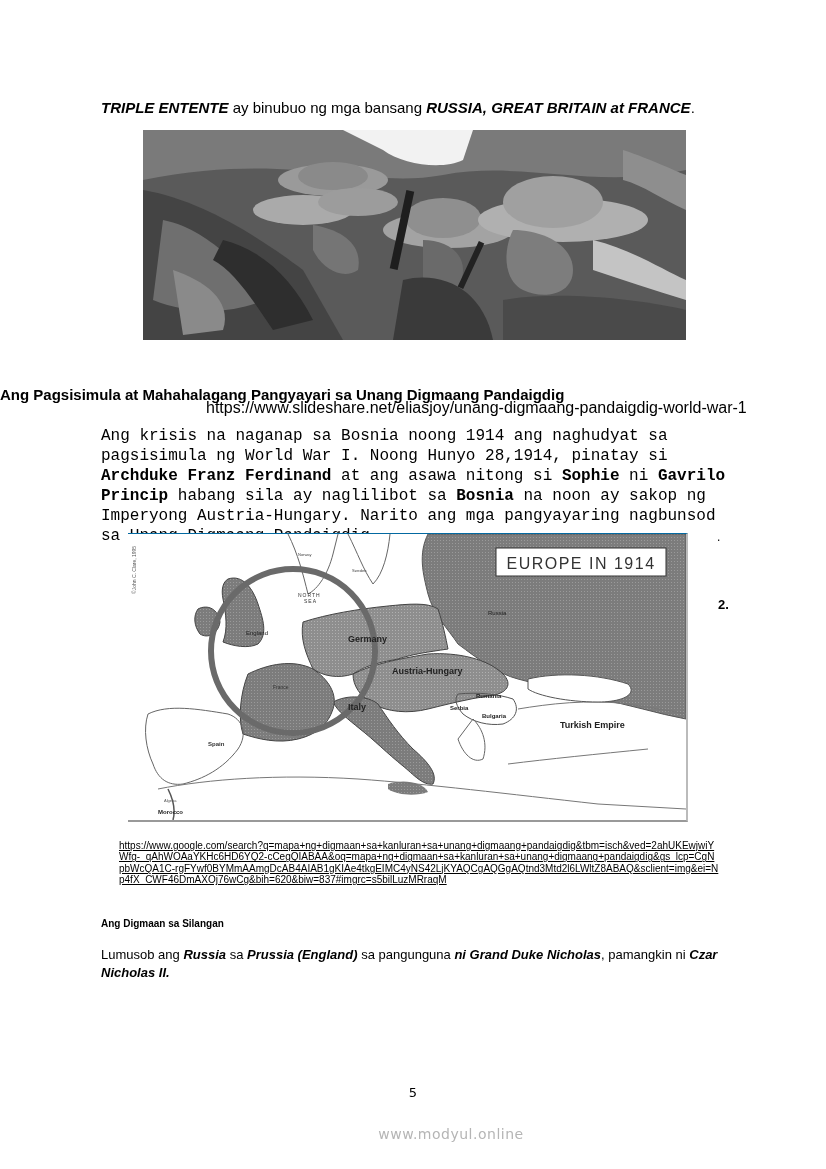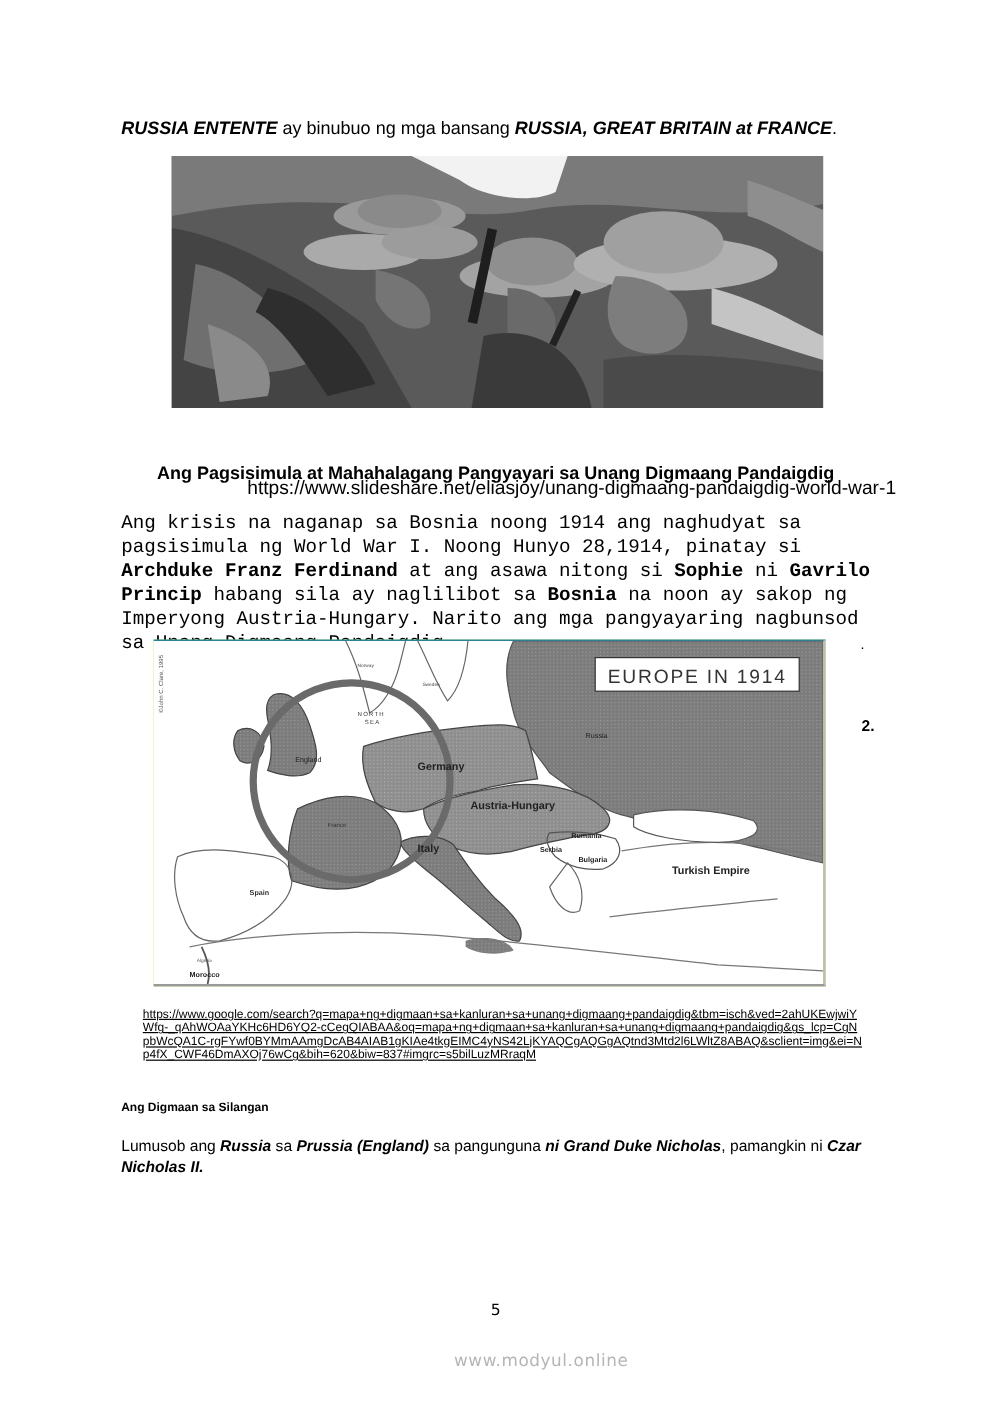--- a/index.html
+++ b/index.html
@@ -4,37 +4,37 @@
 <style>
   html, body { margin: 0; padding: 0; background: #ffffff; }
   body { width: 826px; height: 1169px; position: relative; overflow: hidden;
          font-family: "Liberation Sans", sans-serif; color: #000; }
   .abs { position: absolute; }
   .line1 { left: 101px; top: 99px; font-size: 15px; white-space: nowrap; }
   .bi { font-weight: bold; font-style: italic; }
   .b { font-weight: bold; }
   .photo { left: 143px; top: 130px; width: 543px; height: 210px; background: #6e6e6e; overflow: hidden; }
   .caption1 { left: 206px; top: 356px; font-size: 16px; white-space: nowrap; margin-top: 43px; }
-  .heading { left: 0; width: 826px; top: 386px; text-align: center; font-size: 15px; font-weight: bold; }
+  .heading { left: 0; width: 826px; top: 386px; font-size: 15px; font-weight: bold; }
   .para { left: 101px; top: 426px; width: 640px; font-size: 16px; line-height: 20px; font-family: Liberation Mono, monospace; }
   .map { left: 128px; top: 533px; width: 558px; height: 286px; background: #bef264; overflow: hidden; border-top: 1px solid #0369a1; border-bottom: 2px solid #999; border-right: 2px solid #bbb; }
   .dot { left: 717px; top: 530px; font-size: 12px; }
   .num2 { left: 718px; top: 597px; font-size: 13px; font-weight: bold; }
   .url2 { left: 119px; top: 840px; width: 600px; font-size: 10px; line-height: 11.4px; text-decoration: underline; word-break: break-all; }
   .h3 { left: 101px; top: 918px; font-size: 10px; font-weight: bold; }
   .para2 { left: 101px; top: 946px; width: 640px; font-size: 13px; line-height: 18px; }
   .pagenum { left: 0; width: 826px; top: 1085px; text-align: center; font-size: 13px; font-family: "DejaVu Sans", sans-serif; }
   .watermark { left: 0; width: 826px; top: 1126px; text-align: center; font-size: 14px; color: #b5b5b5; font-family: "DejaVu Sans", sans-serif; letter-spacing: 0.5px; padding-left: 38px; }
   a { color: #000; }
 </style>
 </head>
 <body>
 
 <div class="abs line1">
-  <span class="bi">RUSSIA ENTENTE</span><span> ay binubuo ng mga bansang </span><span class="bi">RUSSIA, GREAT BRITAIN at FRANCE</span><span>.</span>
+  <span class="bi">TRIPLE ENTENTE</span><span> ay binubuo ng mga bansang </span><span class="bi">RUSSIA, GREAT BRITAIN at FRANCE</span><span>.</span>
 </div>
 
 <div class="abs photo">
   <svg width="543" height="210" viewBox="0 0 543 210">
     <rect width="543" height="210" fill="#5a5a5a"></rect>
     <path d="M0 0 H543 V40 C450 60 380 30 300 45 C220 60 150 20 0 50 Z" fill="#7a7a7a"></path>
     <path d="M200 0 H330 L320 30 C300 40 260 35 240 20 Z" fill="#f2f2f2"></path>
     <path d="M0 60 C60 70 120 110 160 140 L200 210 H0 Z" fill="#444"></path>
     <path d="M20 90 C70 100 90 140 140 160 C110 180 60 190 10 170 Z" fill="#6f6f6f"></path>
     <path d="M30 140 C60 150 90 170 80 200 L40 205 Z" fill="#8a8a8a"></path>

